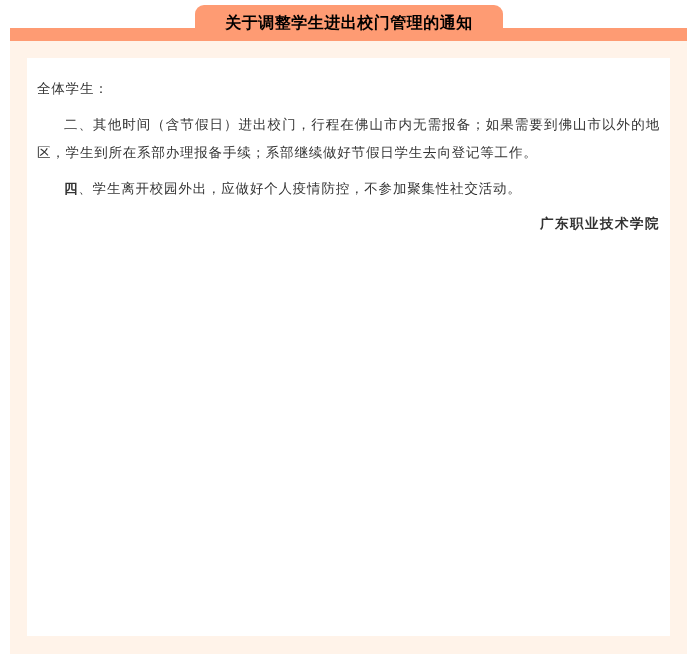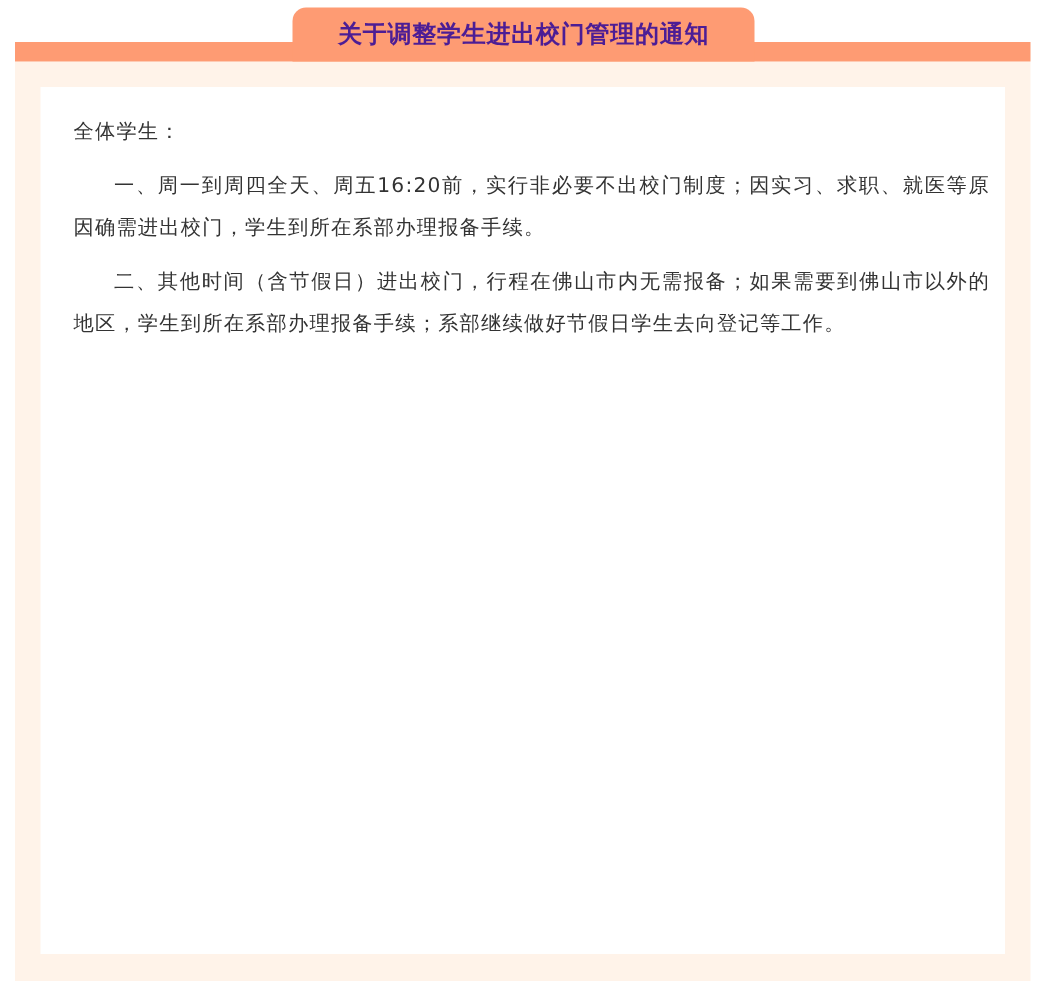--- a/index.html
+++ b/index.html
@@ -22,21 +22,21 @@
       width: 308px;
       height: 36px;
       background: #fe9b73;
       border-radius: 9px 9px 0 0;
       display: flex;
       align-items: center;
       justify-content: center;
       z-index: 2;
     }
     .tab-title {
-      color: #4c1d95;
+      color: #000000;
       font-weight: bold;
       font-size: 16px;
       letter-spacing: 0.5px;
     }
     .band {
       position: absolute;
       left: 10px;
       top: 28px;
       width: 677px;
       height: 13px;
@@ -58,21 +58,21 @@
       width: 643px;
       height: 578px;
       background: #ffffff;
       box-sizing: border-box;
       padding: 16px 10px 0 10px;
       font-size: 13.5px;
       line-height: 28.5px;
       color: #333333;
     }
     .p {
-      margin: 0 0 7px 12px;
+      margin: 0 0 7px 0;
       text-align: justify;
       letter-spacing: 0.8px;
     }
     .indent {
       text-indent: 2em;
     }
     .b {
       font-weight: bold;
     }
     .sign {
@@ -89,21 +89,22 @@
 <div class="band"></div>
 <div class="tab">
   <span class="tab-title">关于调整学生进出校门管理的通知</span>
 </div>
 
 <div class="outer"></div>
 
 <div class="inner">
   <p class="p">全体学生：</p>
 
-  <p class="p indent"><span>一</span><span>、周一到周四全天、周五16:20前，实行非必要不出校门制度；因实习、求职、就医等原因确需进出校门，学生到所在系部办理报备手续。</span></p>
 
   <p class="p indent"><span>二</span><span>、其他时间（含节假日）进出校门，行程在佛山市内无需报备；如果需要到佛山市以外的地区，学生到所在系部办理报备手续；系部继续做好节假日学生去向登记等工作。</span></p>
 
 
+  <p class="p indent"><span class="b">四</span><span>、学生离开校园外出，应做好个人疫情防控，不参加聚集性社交活动。</span></p>
 
 
 
+  <p class="sign">广东职业技术学院</p>
 </div>
 
 </body></html>

